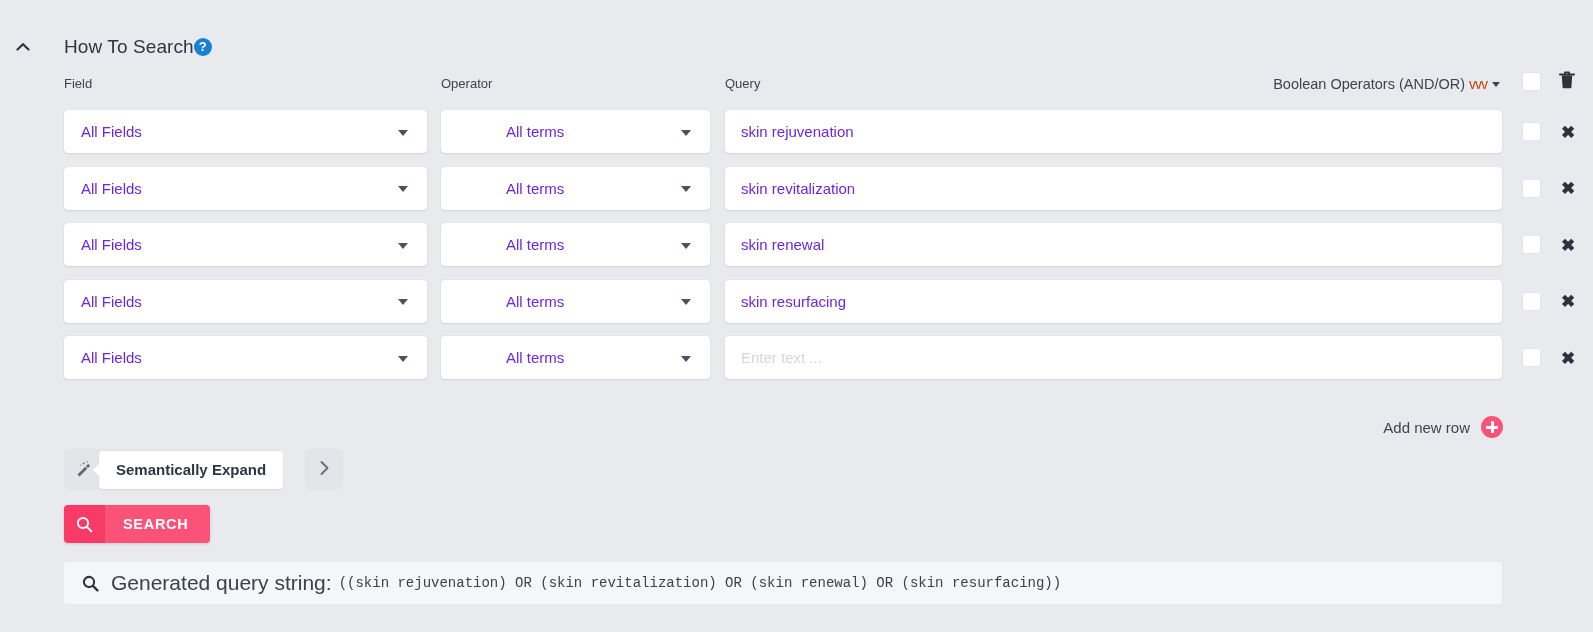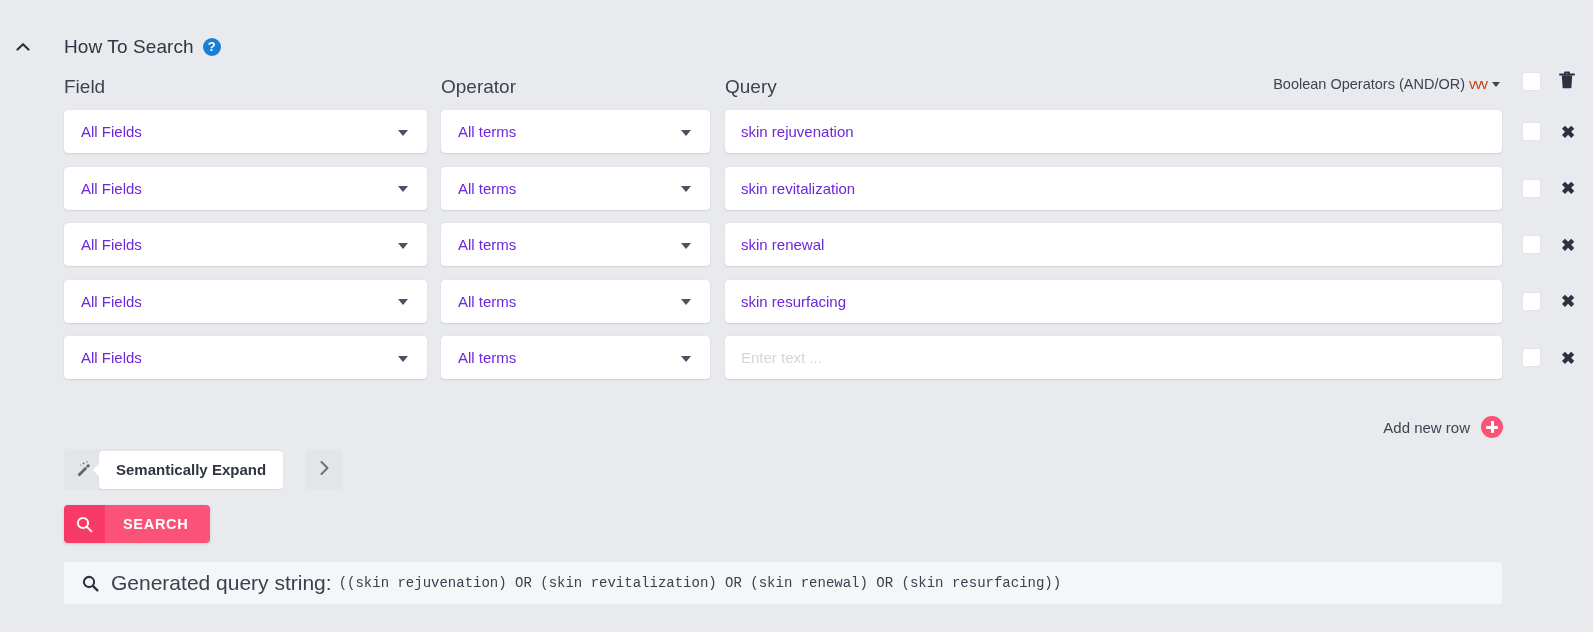--- a/index.html
+++ b/index.html
@@ -39,21 +39,21 @@
   .panel-title {
     position: absolute;
     left: 64px;
     top: 36px;
     font-size: 19px;
     font-weight: 400;
     color: #2f3542;
     letter-spacing: .1px;
     display: flex;
     align-items: center;
-    gap: 9px;
+    gap: 0;
     white-space: nowrap;
   }
   .help-icon {
     width: 18px;
     height: 18px;
     border-radius: 50%;
     background: #1b7fd4;
     color: #fff;
     font-size: 13px;
     font-weight: bold;
@@ -66,21 +66,21 @@
   
   .col-headers {
     position: absolute;
     left: 0;
     top: 76px;
     width: 1593px;
     height: 22px;
   }
   .col-head {
     position: absolute;
-    font-size: 19px;
+    font-size: 13px;
     color: #3d4450;
     white-space: nowrap;
   }
   .col-head.field { left: 64px; }
   .col-head.operator { left: 441px; }
   .col-head.query { left: 725px; }
 
   .bool-head {
     position: absolute;
     right: 93px;
@@ -149,21 +149,21 @@
     height: 43px;
     background: #ffffff;
     border-radius: 4px;
     box-shadow: 0 1px 2px rgba(35,40,55,0.10), 0 0 1px rgba(35,40,55,0.13);
     box-sizing: border-box;
     display: flex;
     align-items: center;
     cursor: pointer;
   }
   .ctl.field { left: 64px; width: 363px; }
-  .ctl.operator { left: 441px; width: 269px; }
+  .ctl.operator { left: 441px; width: 269px; padding-left: 48px; }
   .ctl.query {
     left: 725px;
     width: 777px;
     cursor: text;
   }
   .ctl .val {
     font-size: 15px;
     color: #6d28d9;
     padding-left: 17px;
     white-space: nowrap;

